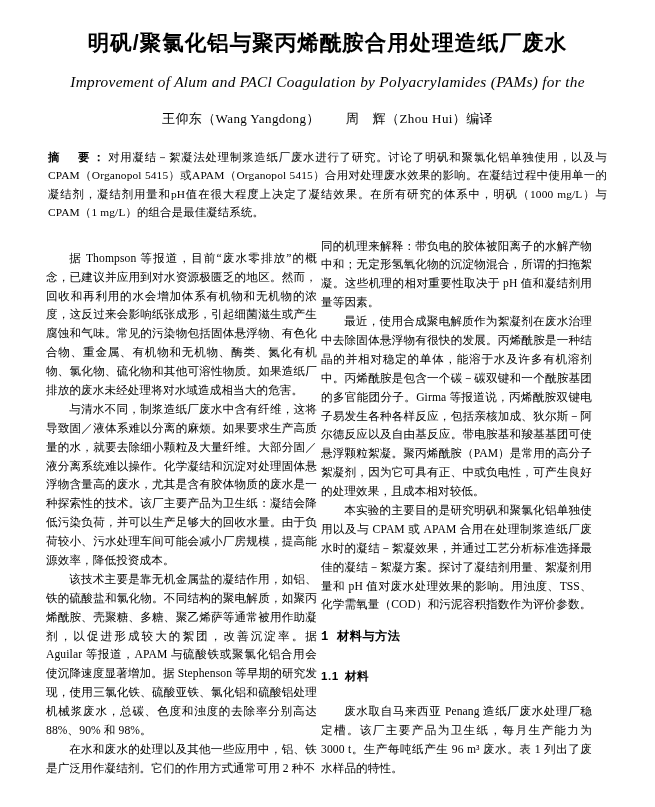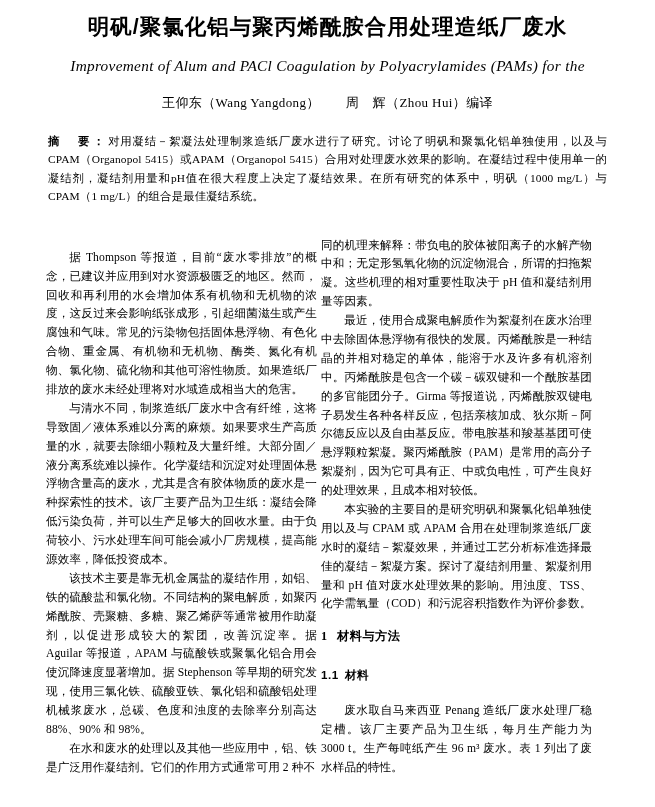--- a/index.html
+++ b/index.html
@@ -11,21 +11,21 @@
     width: 655px;
     height: 807px;
     font-family: "Liberation Serif", serif;
     color: #000000;
     overflow: hidden;
   }
   .page {
     width: 655px;
     height: 807px;
     box-sizing: border-box;
-    padding: 8px 46px 0 46px;
+    padding: 24px 46px 0 46px;
     position: relative;
   }
   .title-cn {
     font-family: "Liberation Sans", sans-serif;
     font-weight: bold;
     font-size: 21.5px;
     text-align: center;
     letter-spacing: 1px;
     line-height: 1.3;
     margin: 6px 0 12px 0;
@@ -67,23 +67,23 @@
     width: 271px;
     font-size: 11.6px;
     line-height: 1.63;
     text-align: justify;
     letter-spacing: 0.1px;
   }
   .col p {
     margin: 0 0 0 0;
     text-indent: 2em;
   }
-  .col p.noindent { text-indent: 0; margin-top: 15px; }
+  .col p.noindent { text-indent: 0; }
   .sec-h {
-    font-family: Liberation Serif, serif;
+    font-family: Liberation Mono, monospace;
     font-weight: bold;
     font-size: 12.2px;
     margin: 13px 0 19px 0;
     text-indent: 0;
     letter-spacing: 0.5px;
   }
   .sec-h .num { display: inline-block; min-width: 16px; }
   .sub-h {
     font-family: "Liberation Sans", sans-serif;
     font-weight: bold;

